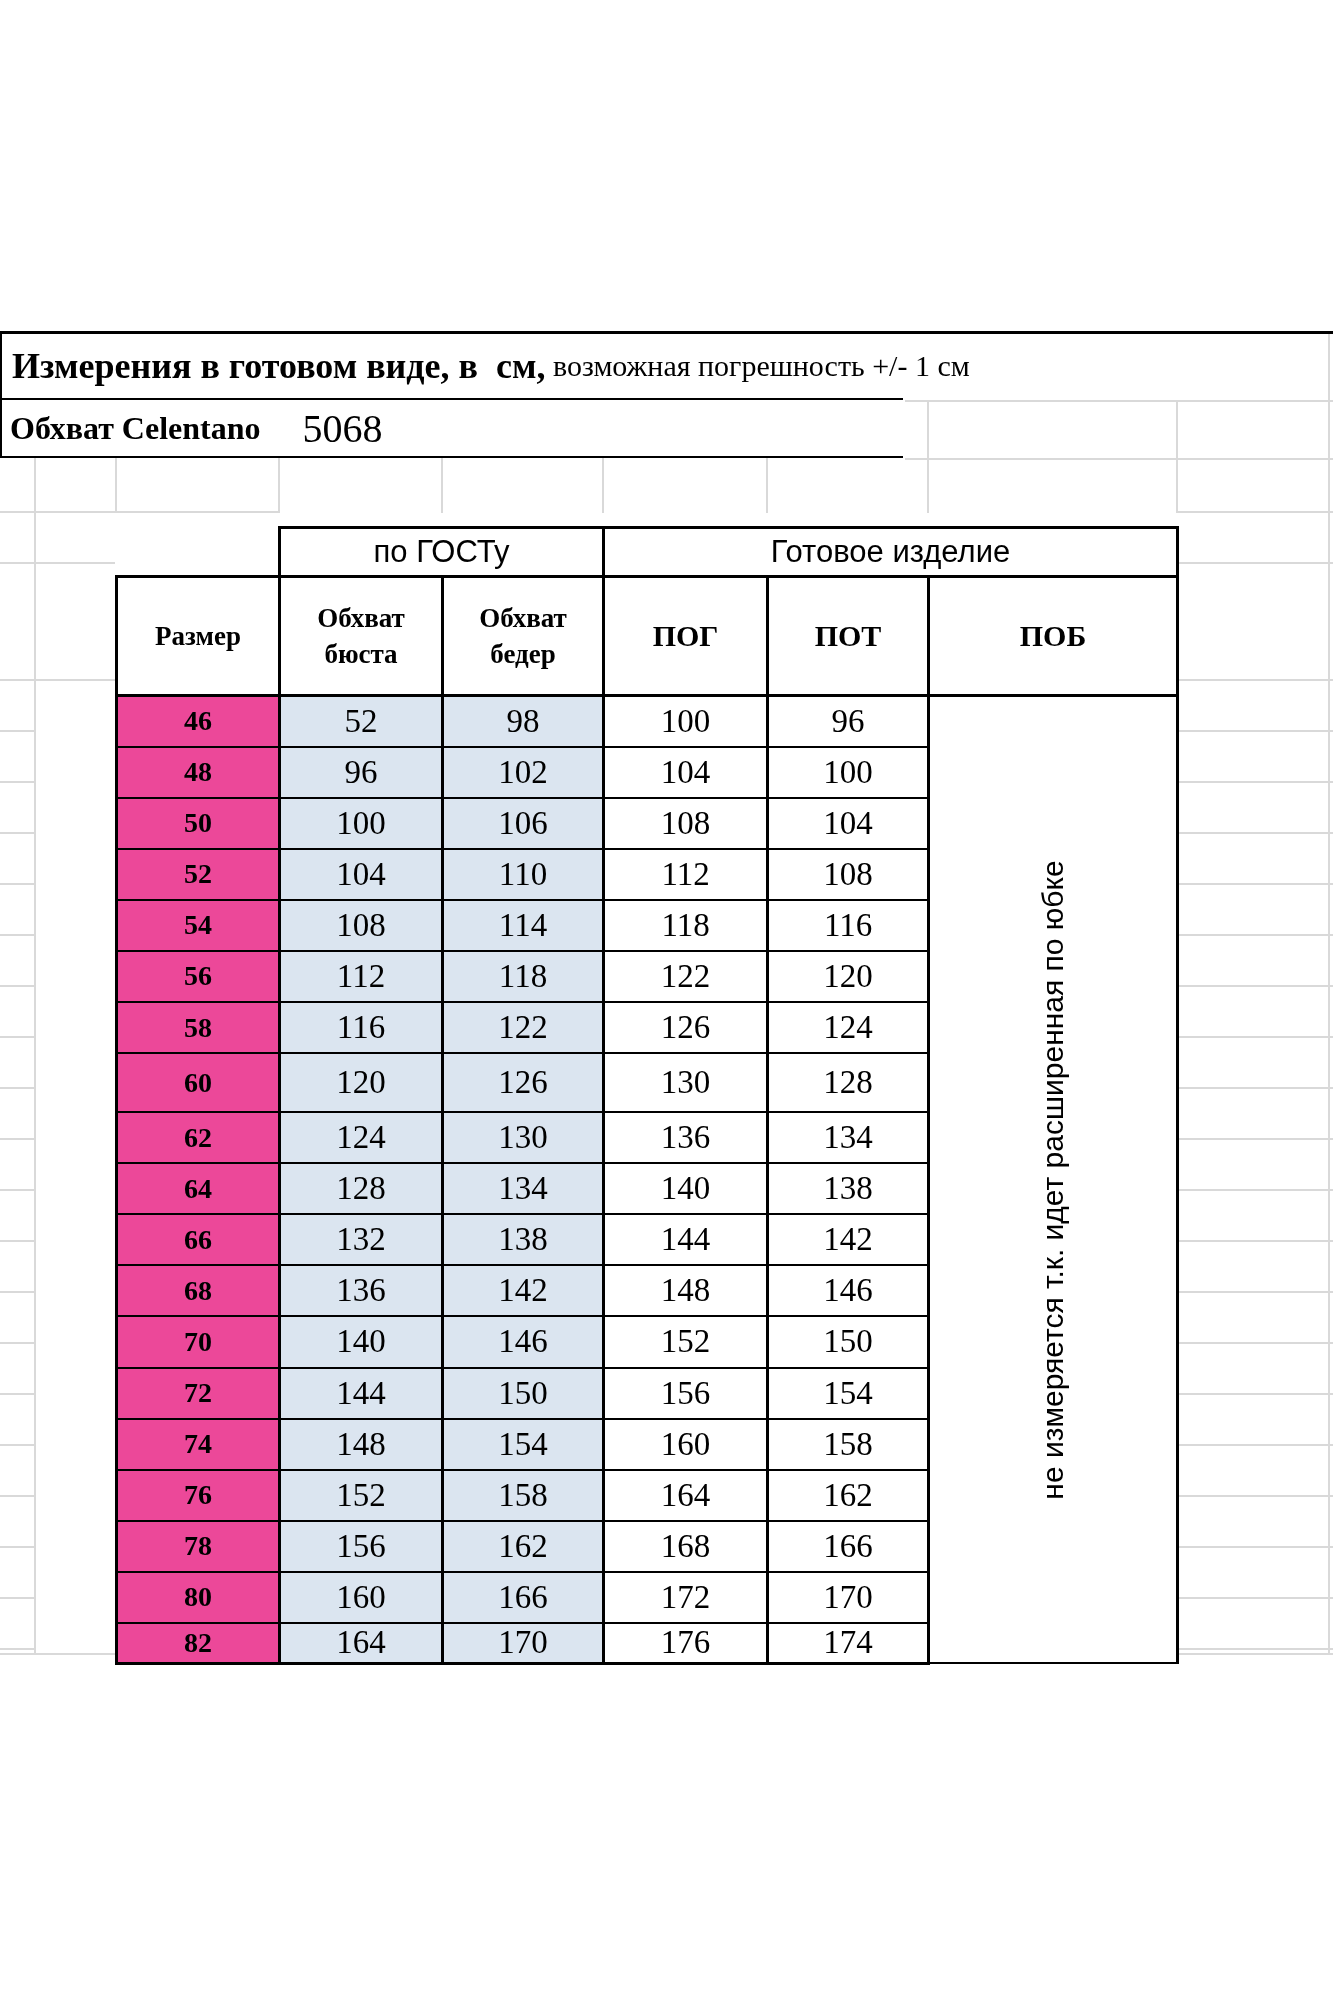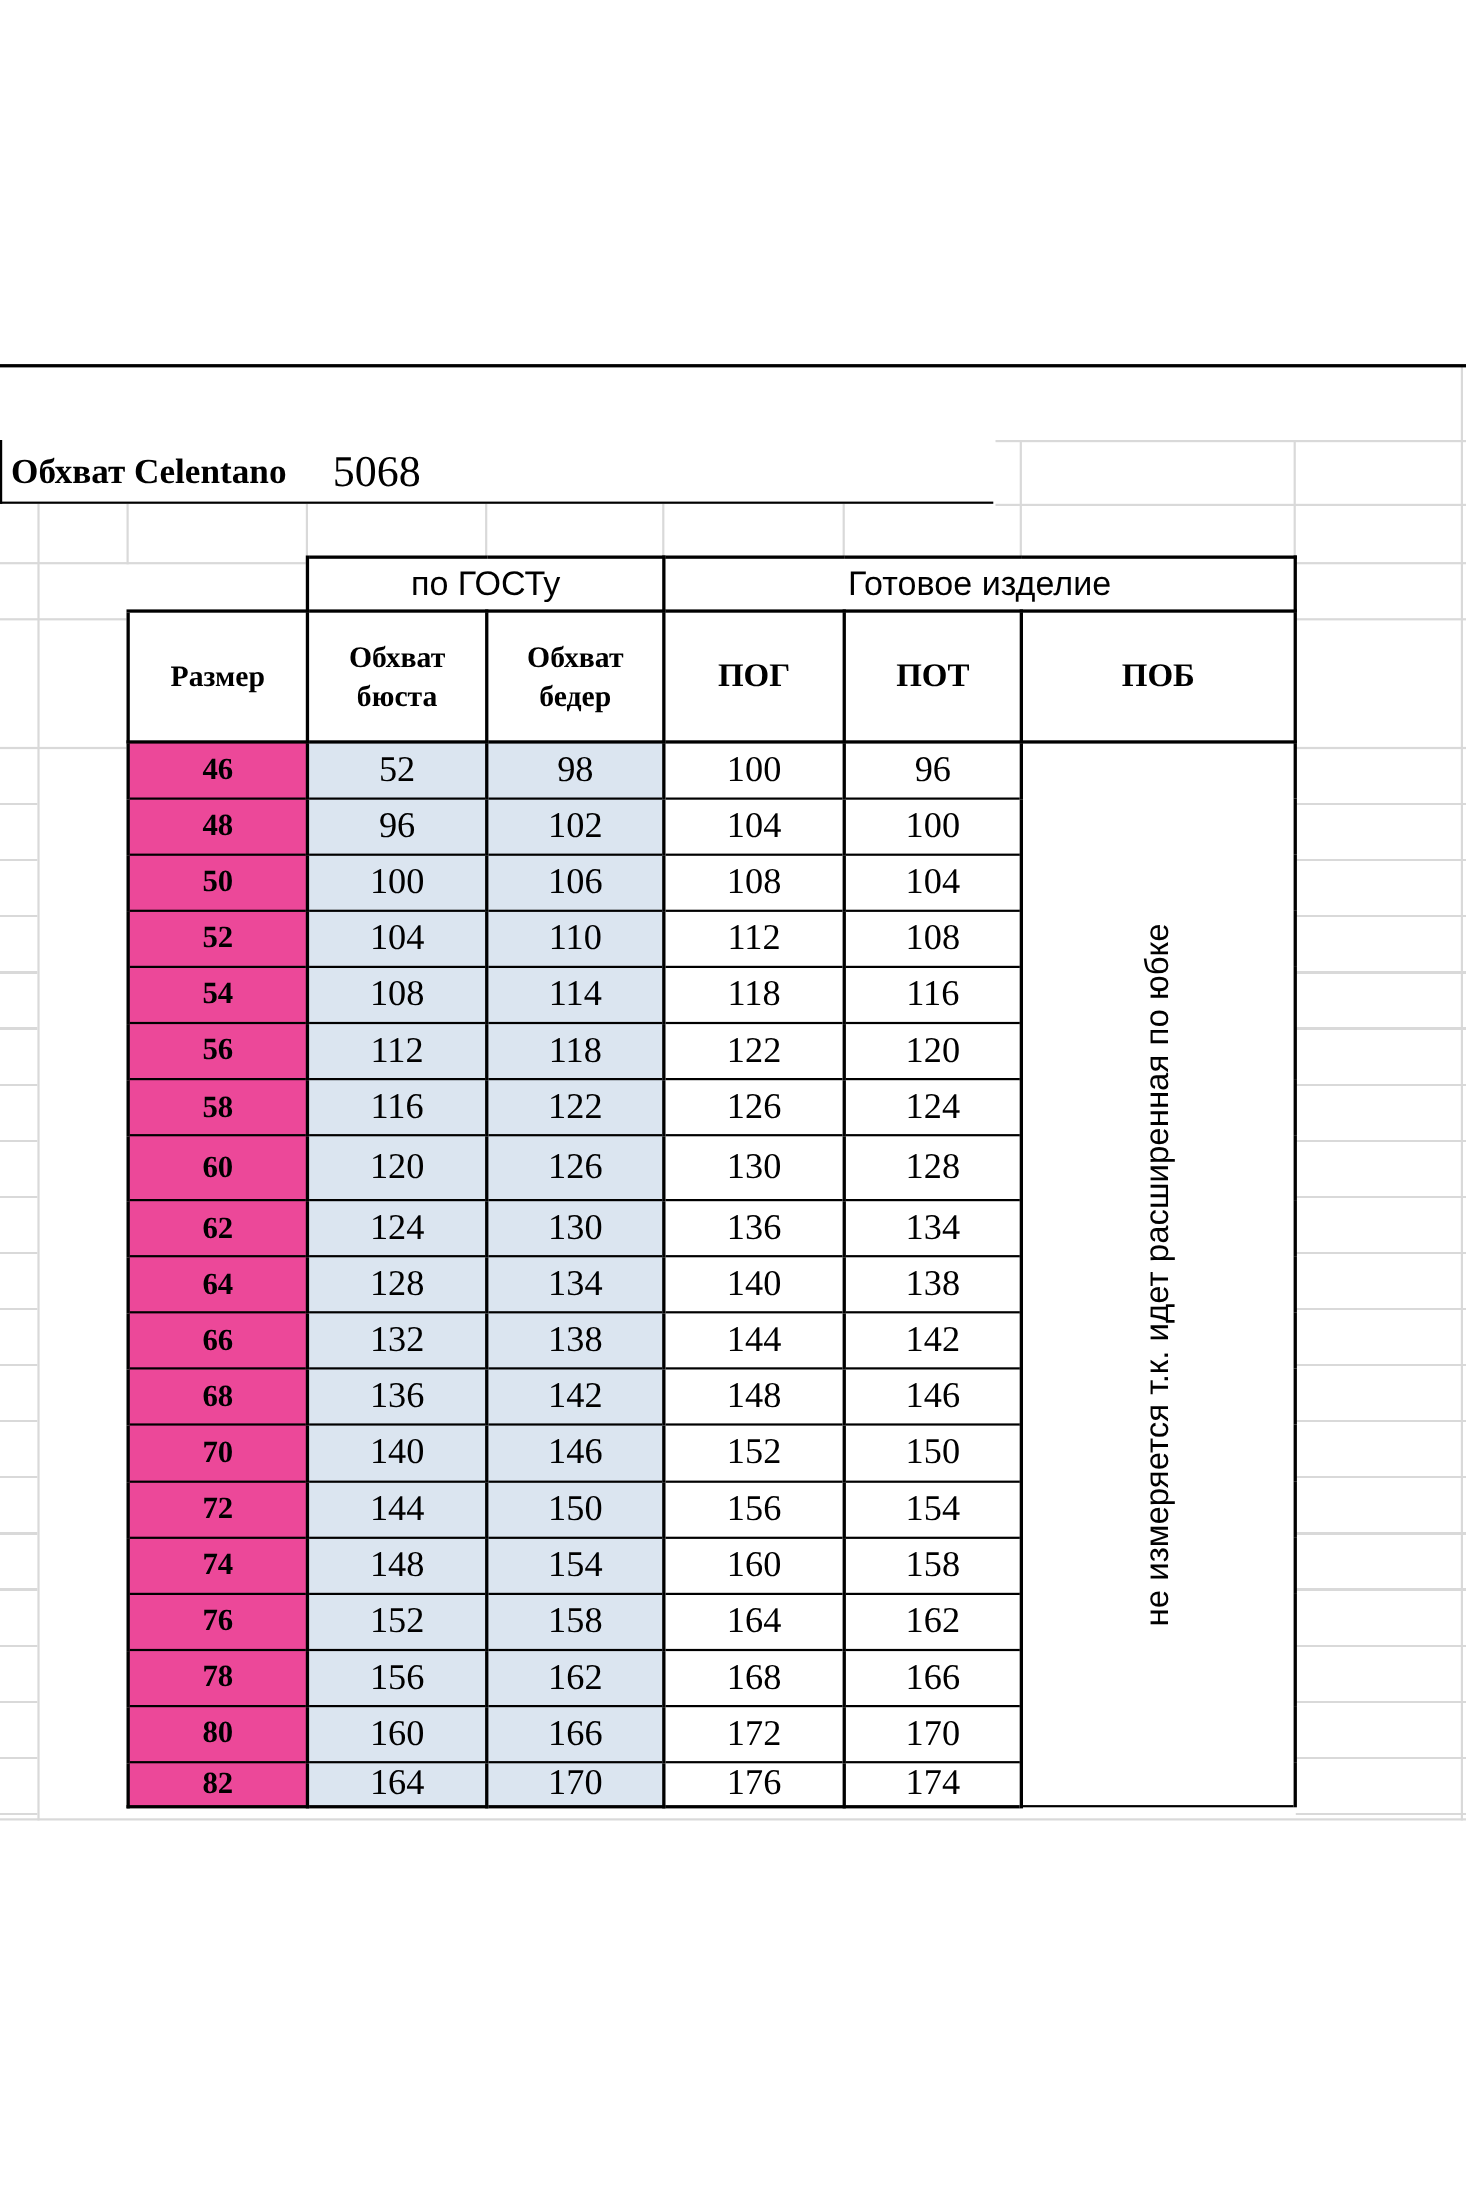--- a/index.html
+++ b/index.html
@@ -17,21 +17,21 @@
     border-left:2px solid #000;border-bottom:2px solid #000;
     display:flex;align-items:center;padding-left:10px;box-sizing:border-box;background:#fff;}
   .t-main{font-weight:bold;font-size:36px;white-space:pre;}
   .t-note{font-size:30px;white-space:pre;}
   .model-row{position:absolute;left:0;top:400px;width:903px;height:58px;
     border-left:2px solid #000;border-bottom:2px solid #000;
     display:flex;align-items:center;padding-left:8px;box-sizing:border-box;background:#fff;}
   .m-label{font-weight:bold;font-size:32px;}
   .m-num{font-size:40px;margin-left:42px;}
   
-  table.main{position:absolute;left:115px;top:505px;border-collapse:collapse;table-layout:fixed;
+  table.main{position:absolute;left:115px;top:526px;border-collapse:collapse;table-layout:fixed;
     width:1061px;}
   table.main td{border:2px solid #000;border-left-width:3px;border-right-width:3px;
     text-align:center;vertical-align:middle;padding:0;overflow:visible;}
   table.main td.noborder{border:none;border-right:3px solid #000;border-bottom:3px solid #000;background:transparent;}
   tr.group td.g-box{border-top-width:3px;border-bottom-width:3px;
     font-family:"Liberation Sans", sans-serif;font-size:31px;font-weight:400;background:#fff;}
   td.g-left{text-align:left;padding-left:10px;}
   tr.head td{border-top-width:3px;border-bottom-width:3px;font-weight:bold;background:#fff;}
   td.head-sm{font-size:27px;white-space:pre-line;line-height:1.35;}
   td.head-lg{font-size:30px;}
@@ -65,20 +65,24 @@
   <div class="gl glv" style="left:278px;top:458px;height:55px;"></div>
   <div class="gl glv" style="left:441px;top:458px;height:55px;"></div>
   <div class="gl glv" style="left:602px;top:458px;height:55px;"></div>
   <div class="gl glv" style="left:766px;top:458px;height:55px;"></div>
   <div class="gl glv" style="left:115px;top:458px;height:55px;"></div>
   <div class="rowlines" style="left:0;width:34px;"></div>
   <div class="rowlines" style="left:1178px;width:155px;"></div>
 
   <div class="topline"></div>
 
+  <div class="title-row">
+    <span class="t-main">Измерения в готовом виде, в  см,</span>
+      <span class="t-note"> возможная погрешность +/- 1 см</span>
+  </div>
 
   <div class="model-row">
     <span class="m-label">Обхват Celentano</span>
     <span class="m-num">5068</span>
   </div>
 
   <table class="main">
     <colgroup>
       <col style="width:163px">
         <col style="width:163px">

